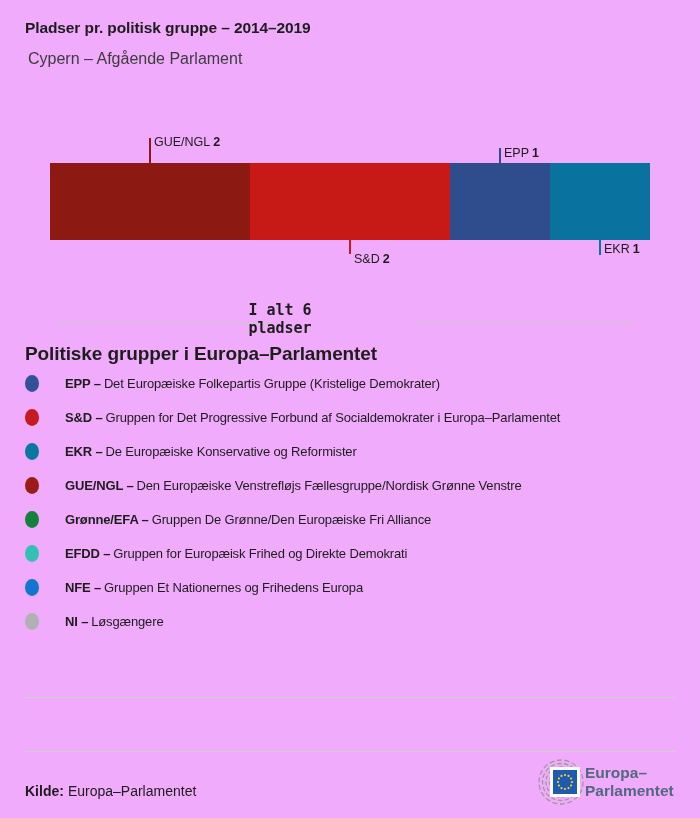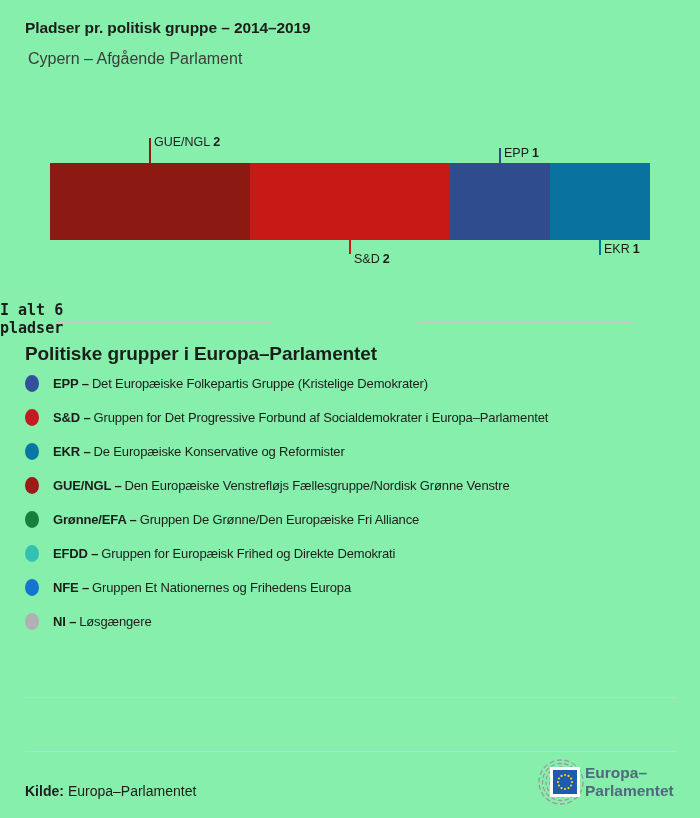--- a/index.html
+++ b/index.html
@@ -1,38 +1,38 @@
 <!DOCTYPE html>
 <html><head>
 <meta charset="utf-8">
 <style>
   html,body{margin:0;padding:0;background:#fff;}
-  .page{position:relative;width:700px;height:818px;background:#86efac;
+  .page{position:relative;width:700px;height:818px;background:#f0abfc;
         font-family:"Liberation Sans",sans-serif;color:#1d1d1b;overflow:hidden;}
   .abs{position:absolute;}
 
   .title{left:25px;top:19px;font-size:15.5px;font-weight:700;letter-spacing:-0.1px;}
   .subtitle{left:28px;top:50px;font-size:16px;font-weight:400;color:#3c3c3b;}
 
   .chart{left:0;top:130px;width:604px;height:152px;}
   .bar{position:absolute;left:50px;top:33px;width:600px;height:77px;display:flex;}
   .seg{height:100%;}
   .callout-line{position:absolute;width:2px;}
   .callout-label{position:absolute;font-size:12.5px;white-space:nowrap;color:#1d1d1b;}
   .callout-label b{margin-left:3px;}
 
-  .total-wrap{left:0;top:302px;width:560px;
+  .total-wrap{left:0;top:302px;width:560px;text-align:center;
       font-family:"DejaVu Sans Mono",monospace;font-weight:700;font-size:15px;line-height:17.5px;}
   .rule{height:1px;background:#c9c9c9;top:322px;}
   .rule.l{left:57px;width:214px;}
   .rule.r{left:417px;width:217px;}
 
   .legend-heading{left:25px;top:343px;font-size:19px;font-weight:700;letter-spacing:-0.1px;text-align:center;}
   .legend{left:25px;top:366px;width:660px;list-style:none;margin:0;padding:0;}
-  .legend li{position:relative;height:34px;display:flex;align-items:center;}
+  .legend li{position:relative;height:34px;display:flex;align-items:center;gap:12px;}
   .dot{width:14px;height:17px;border-radius:50%;flex:0 0 14px;margin-right:14px;}
   .legend-text{font-size:13px;letter-spacing:-0.15px;white-space:nowrap;}
   .legend-text b{margin-right:3px;}
 
   .divider{left:25px;width:651px;height:1px;background:#cfcfcf;}
   .footnote{left:25px;top:703px;width:648px;font-size:12.5px;line-height:22px;
       color:#3c3c3b;letter-spacing:-0.1px;}
   .source{left:25px;top:783px;font-size:14px;color:#1d1d1b;}
   .source b{margin-right:4px;}
   .logo{left:505px;top:757px;}

